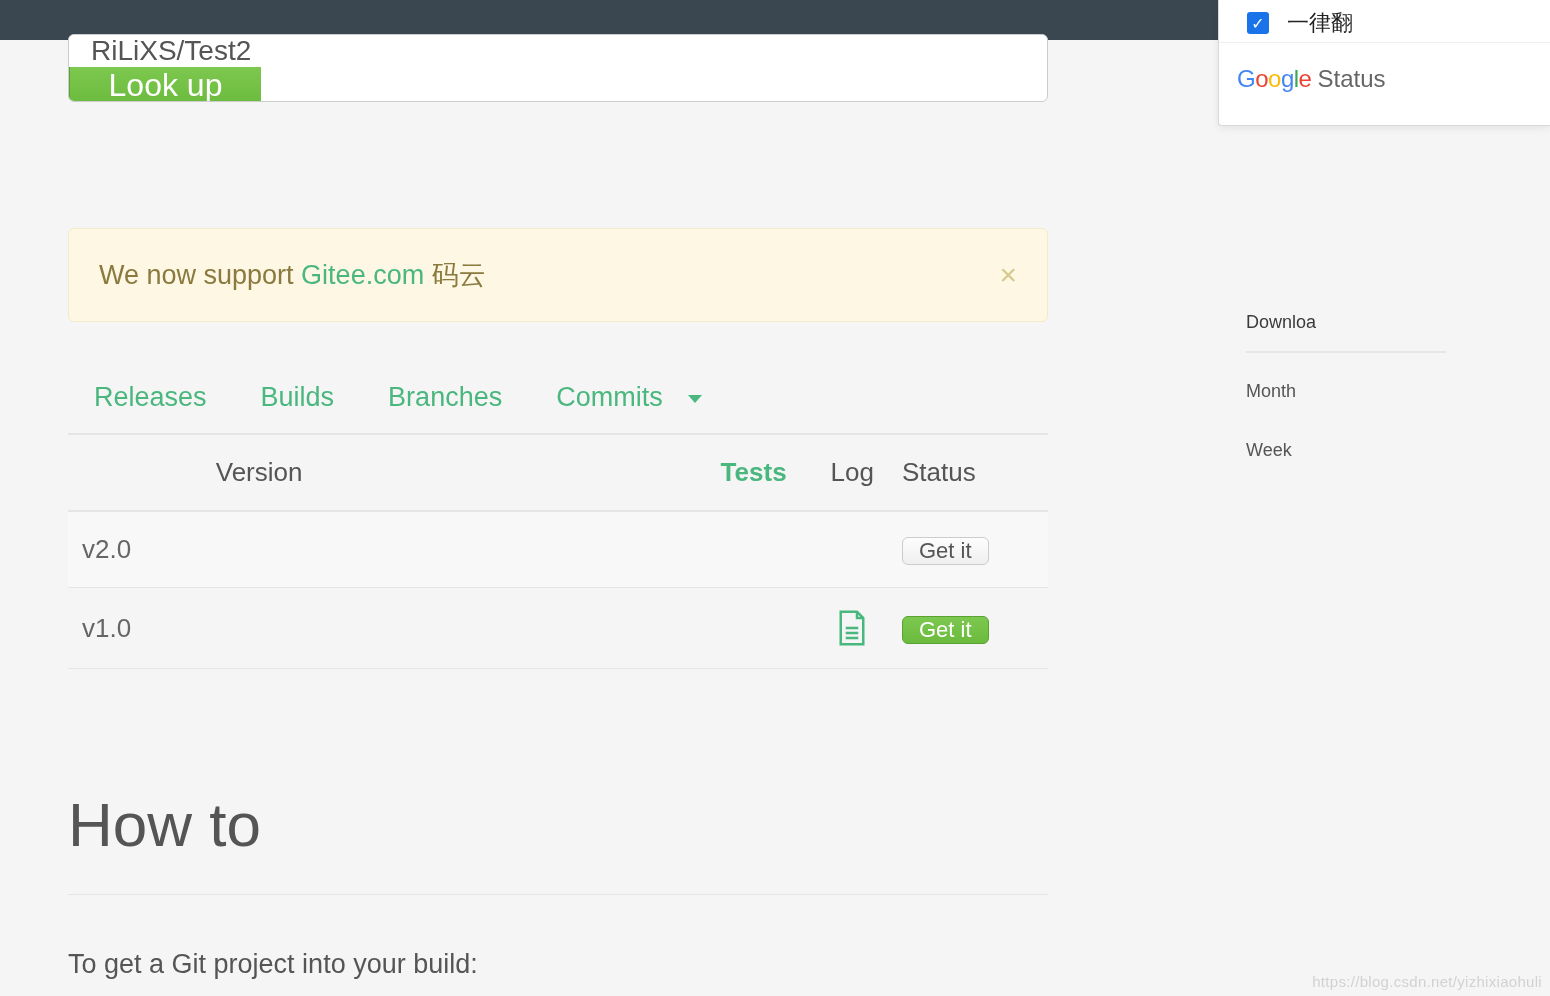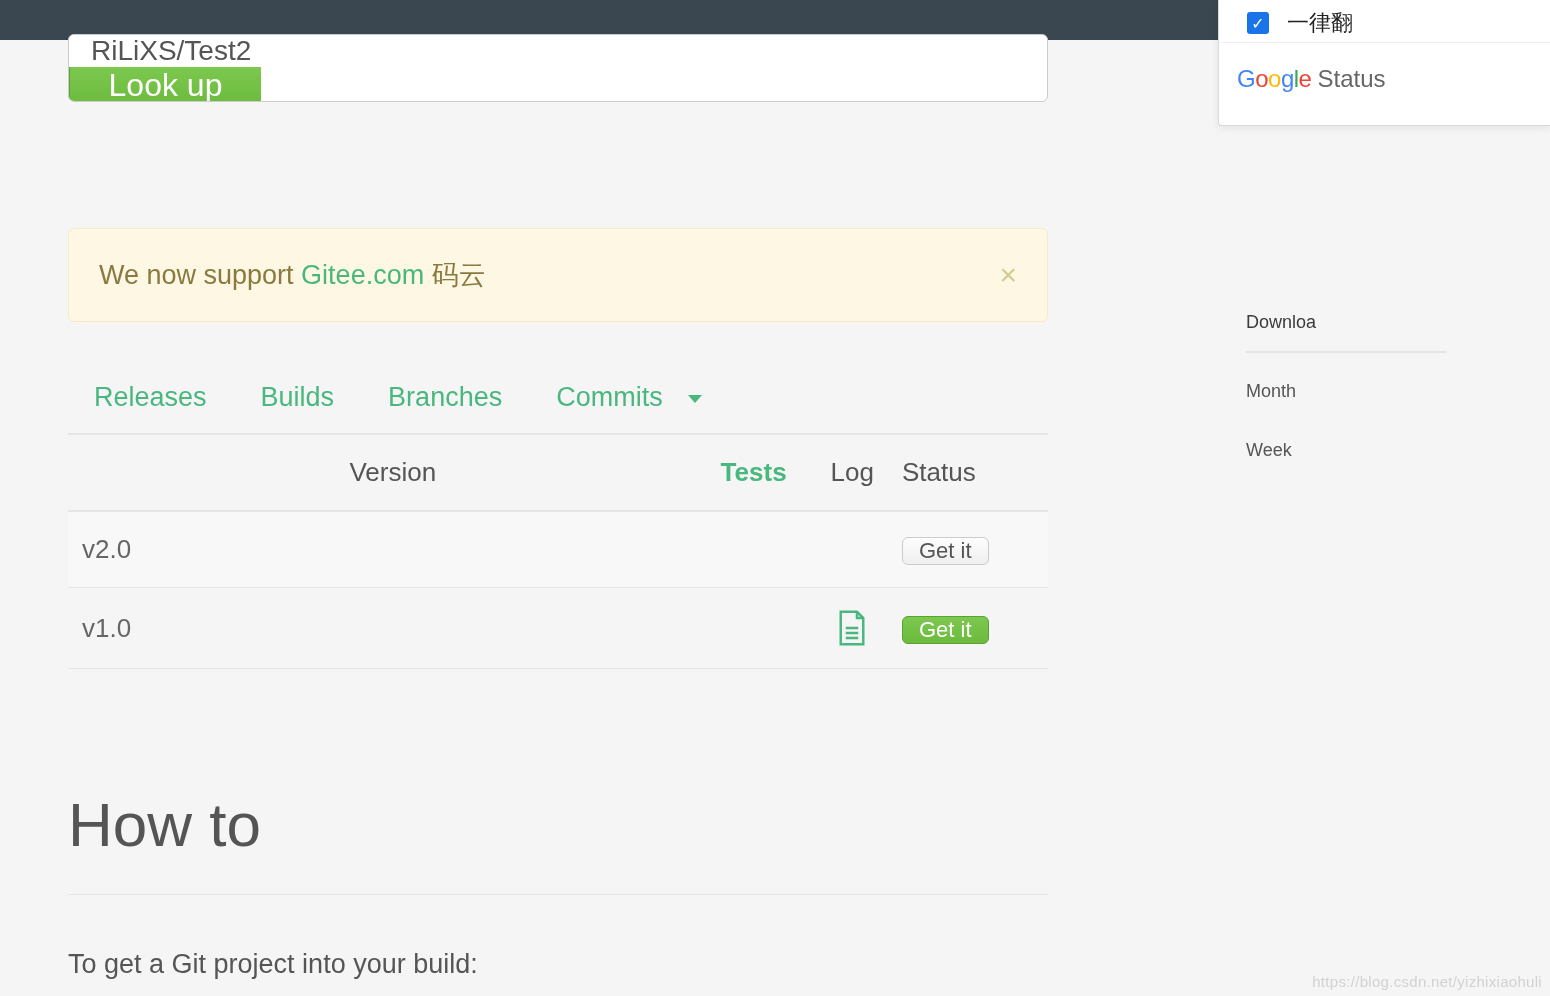--- a/index.html
+++ b/index.html
@@ -87,21 +87,21 @@
     border-top: 8px solid #49b77e;
     vertical-align: middle;
   }
   table {
     width: 980px;
     margin-left: 68px;
     border-collapse: collapse;
     font-size: 26px;
   }
   thead th {
-    text-align: right;
+    text-align: center;
     font-weight: 500;
     color: #555;
     padding: 22px 14px;
     border-bottom: 2px solid #e5e5e5;
   }
   thead th.tests { color: #49b77e; font-weight: 600; text-align: right; padding-right: 30px;}
   thead th.log { text-align: right; }
   thead th.status { text-align: left; }
   tbody tr { border-bottom: 1px solid #e5e5e5; }
   tbody tr.striped { background: #f8f8f8; }

